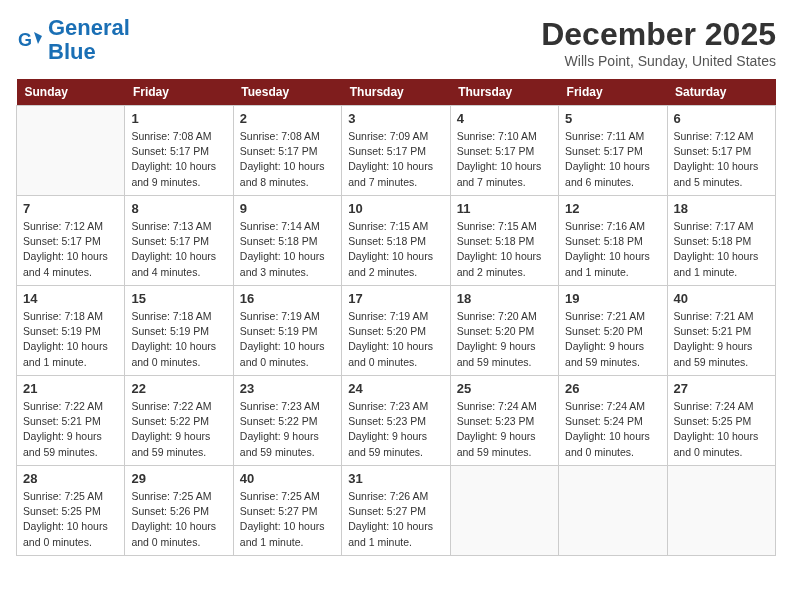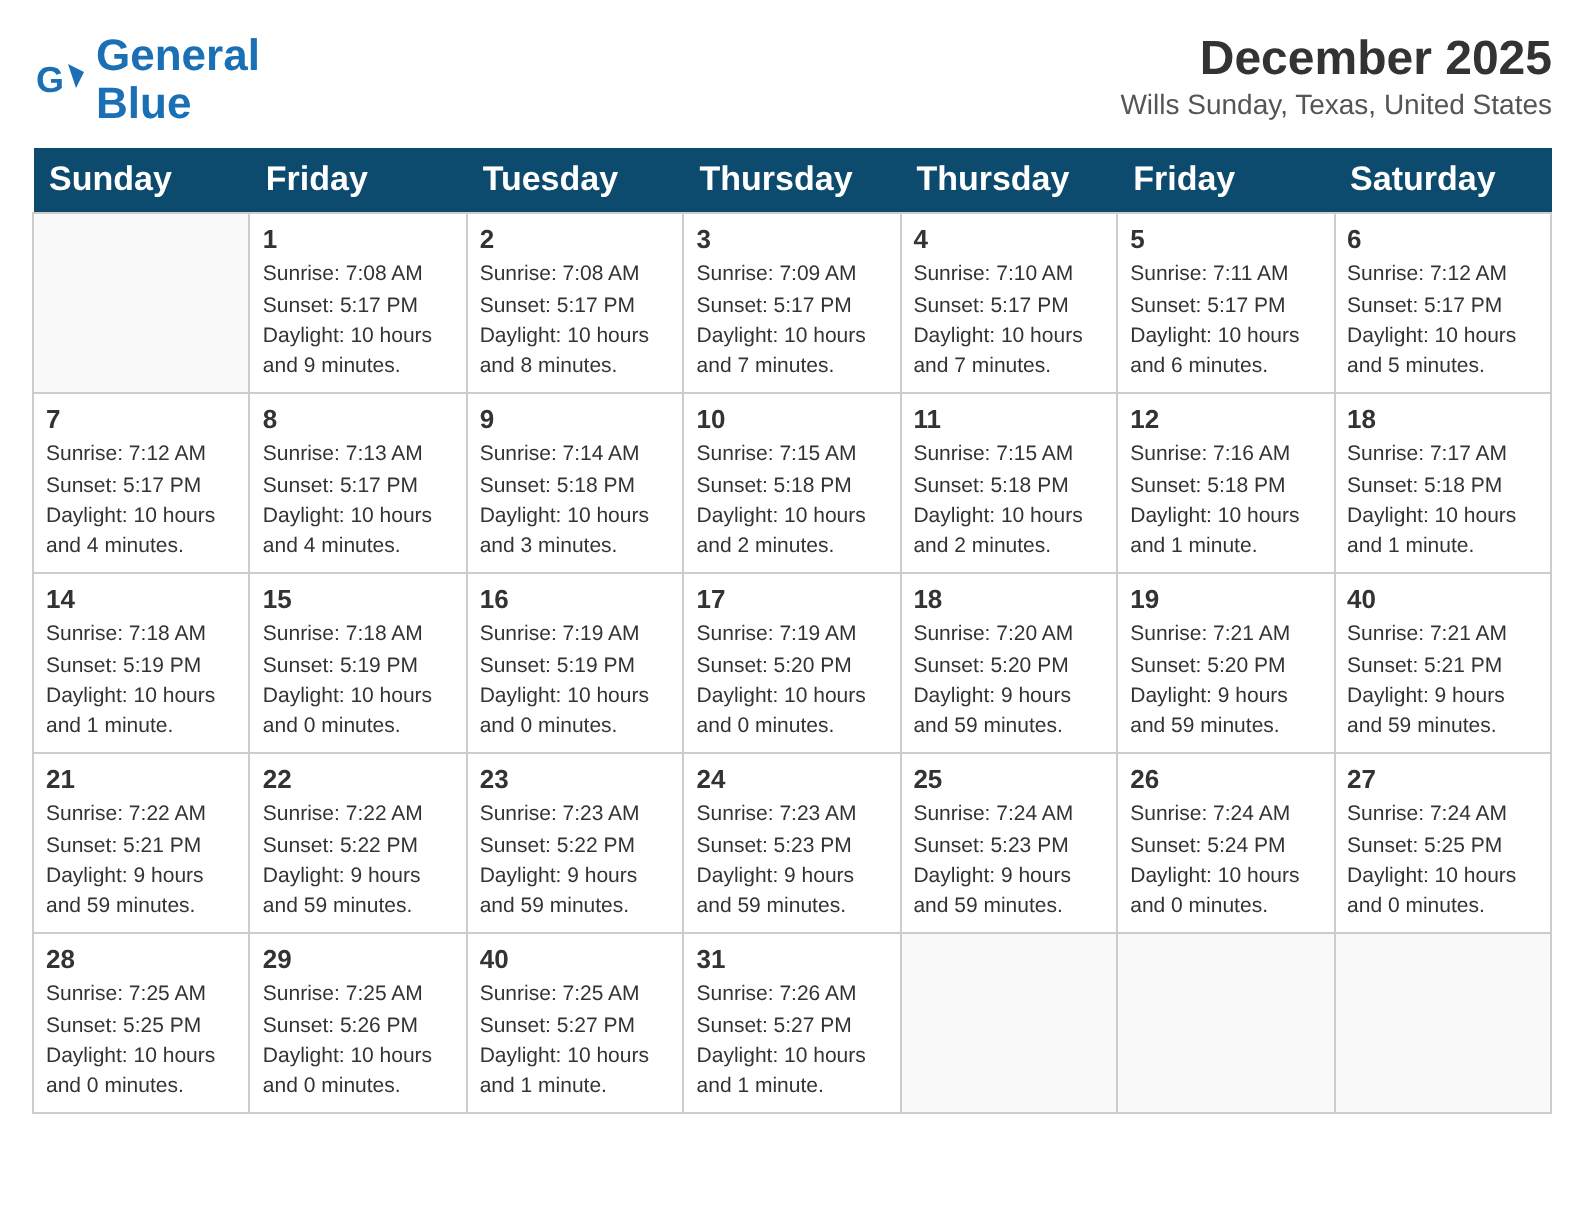--- a/index.html
+++ b/index.html
@@ -31,39 +31,39 @@
     }
     .logo-icon {
       width: 28px;
       height: 28px;
       margin-right: 4px;
     }
     .title-block {
       text-align: right;
     }
     .month-title {
-      font-size: 24px;
+      font-size: 32px;
       font-weight: bold;
       color: #333;
     }
     .location {
       font-size: 14px;
       color: #555;
     }
     table {
       width: 100%;
       border-collapse: collapse;
       table-layout: fixed;
     }
     thead th {
-      background-color: #0c4a6e;
+      background-color: #7f1d1d;
       color: #fff;
       text-align: left;
       padding: 6px 8px;
-      font-size: 17px;
+      font-size: 12px;
       font-weight: bold;
     }
     tbody td {
       border: 1px solid #ccc;
       vertical-align: top;
       padding: 5px 6px;
       font-size: 11px;
       color: #333;
       height: 90px;
       width: 14.28%;
@@ -93,21 +93,21 @@
       <polygon points="18,6 26,10 22,18" fill="#1a6fb5"></polygon>
     </svg>
     <div>
       <div class="logo-text">
         <span>General</span><br><span>Blue</span>
       </div>
     </div>
   </div>
   <div class="title-block">
     <div class="month-title">December 2025</div>
-    <div class="location">Wills Sunday, Texas, United States</div>
+    <div class="location">Wills Point, Sunday, United States</div>
   </div>
 </div>
 
 <table>
   <thead>
     <tr>
     <th>Sunday</th>
         <th>Friday</th>
         <th>Tuesday</th>
         <th>Thursday</th>

